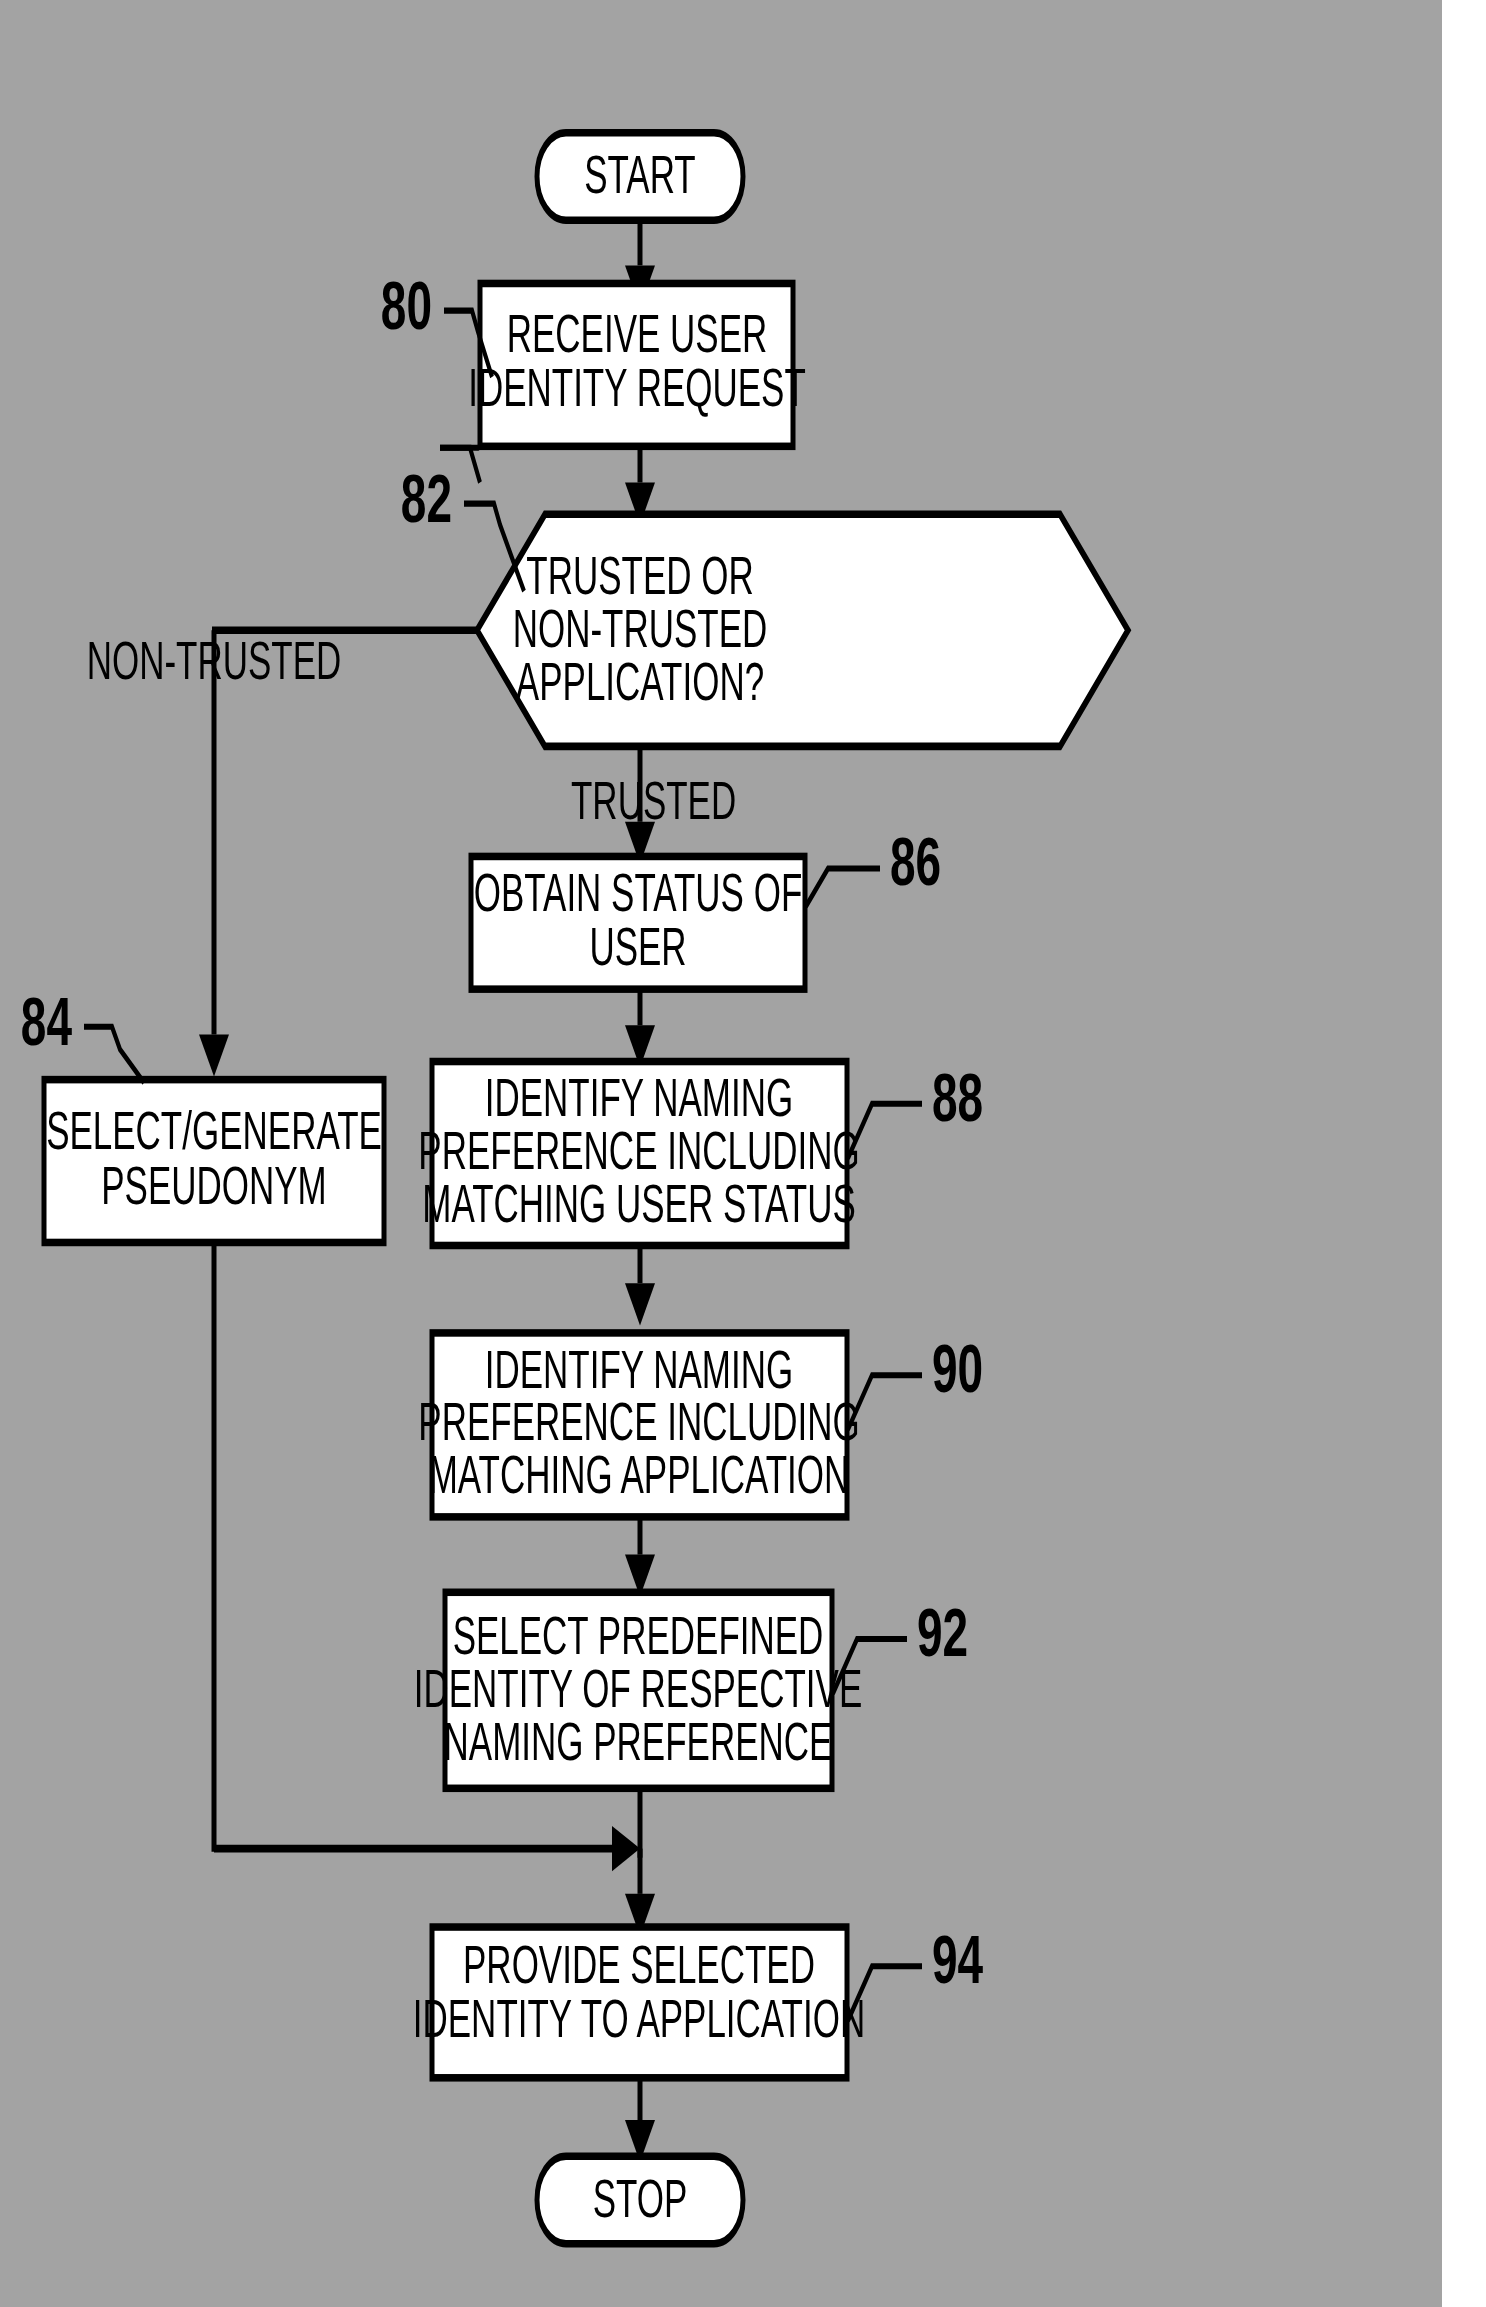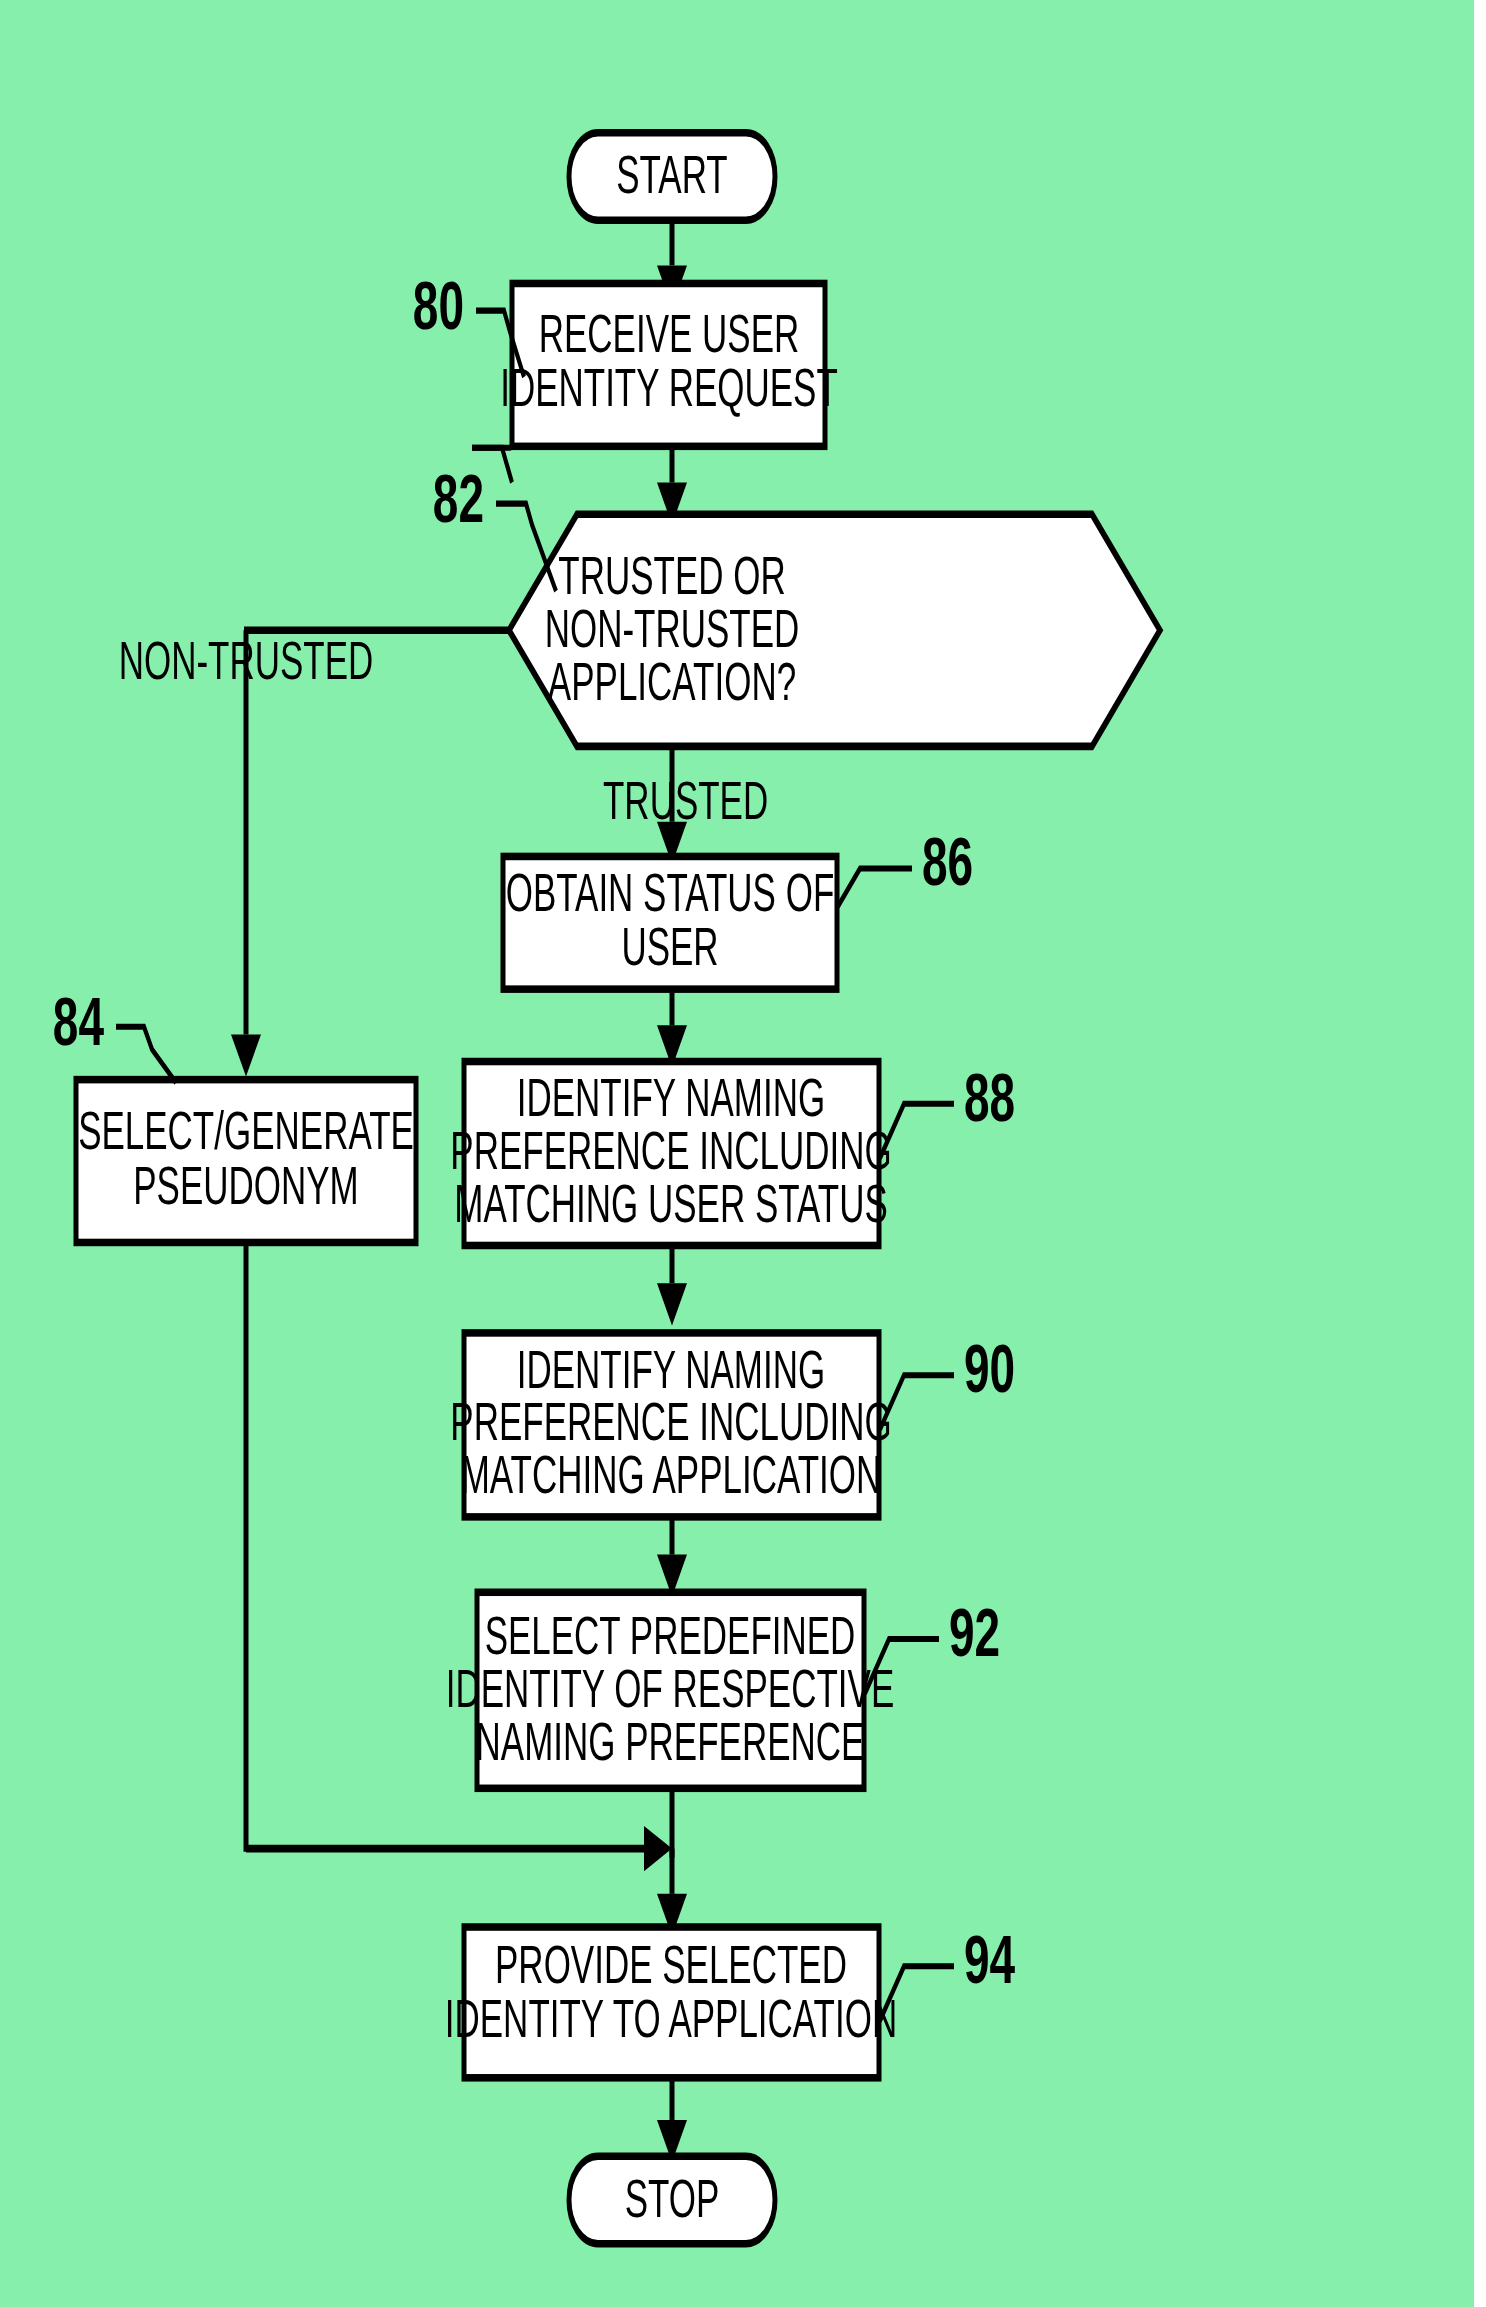--- a/index.html
+++ b/index.html
@@ -10,22 +10,21 @@
   body {
     width: 1486px;
     height: 2307px;
     font-family: "Liberation Sans", sans-serif;
     overflow: hidden;
   }
   #flowchart-root {
     position: relative;
     width: 1442px;
     height: 2307px;
-    background: #86efac;
-    padding-left: 32px;
+    background: #a3a3a3;
   }
   svg#flow-svg {
     display: block;
     width: 1486px;
     height: 2307px;
   }
   .node-shape {
     fill: #ffffff;
     stroke: #000000;
     stroke-width: 5;

